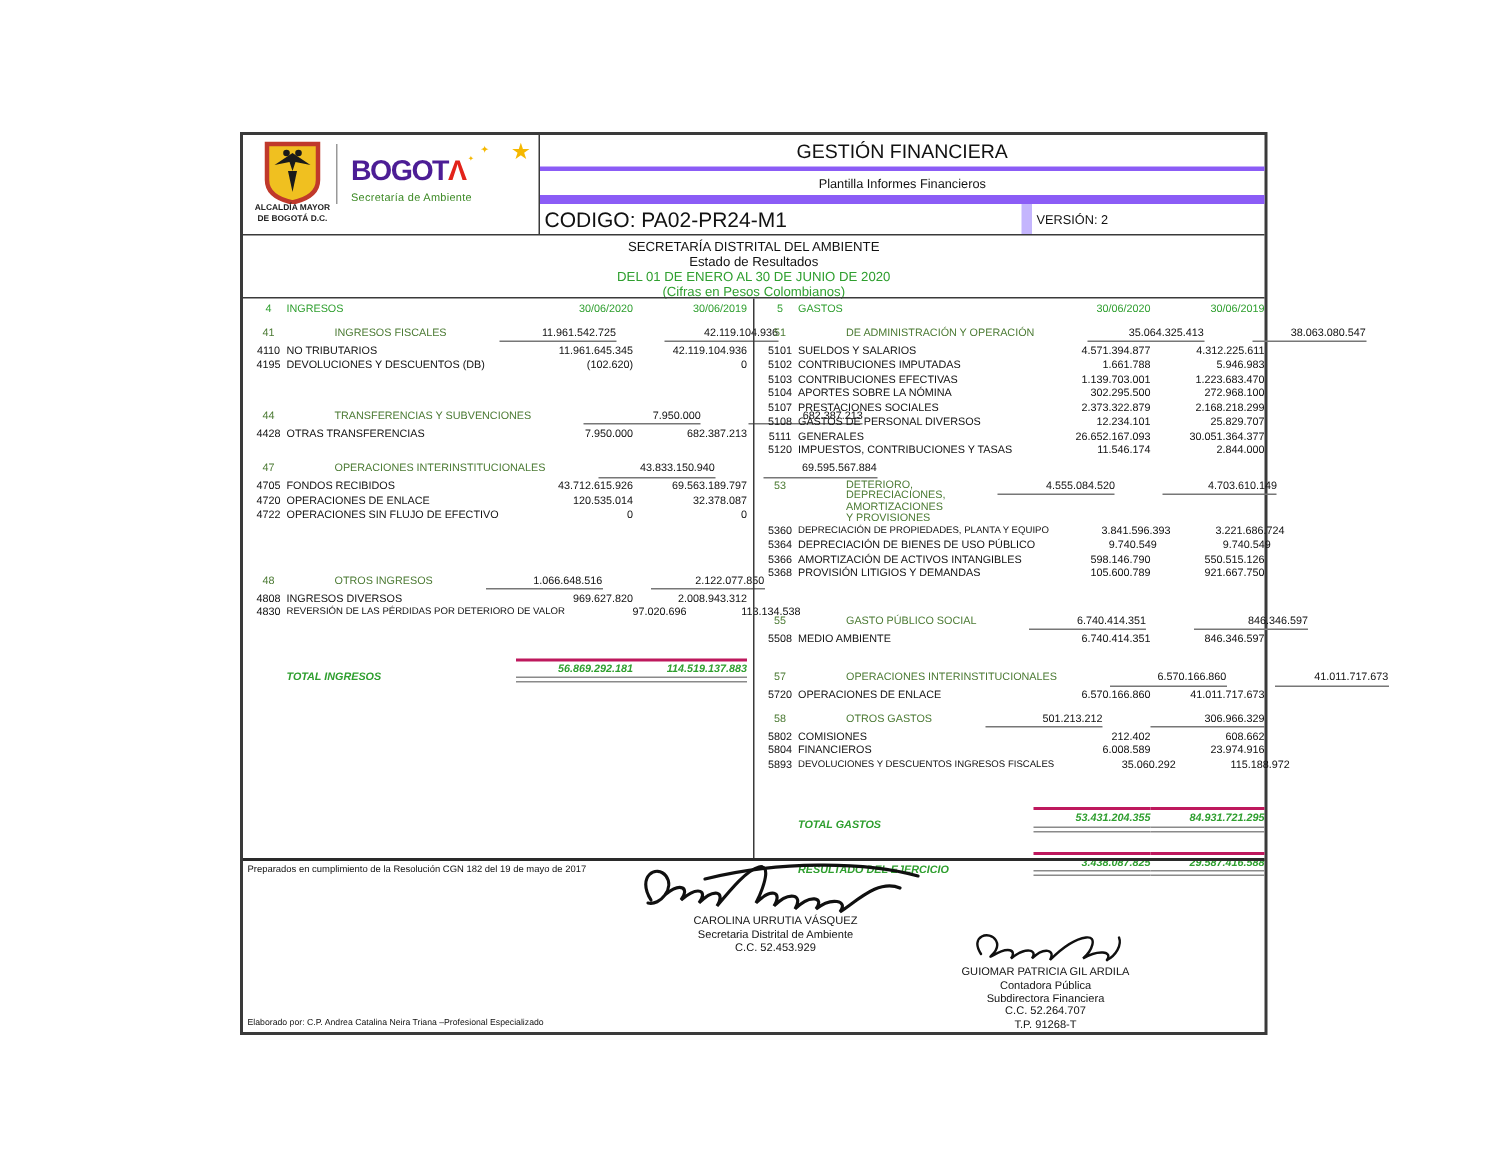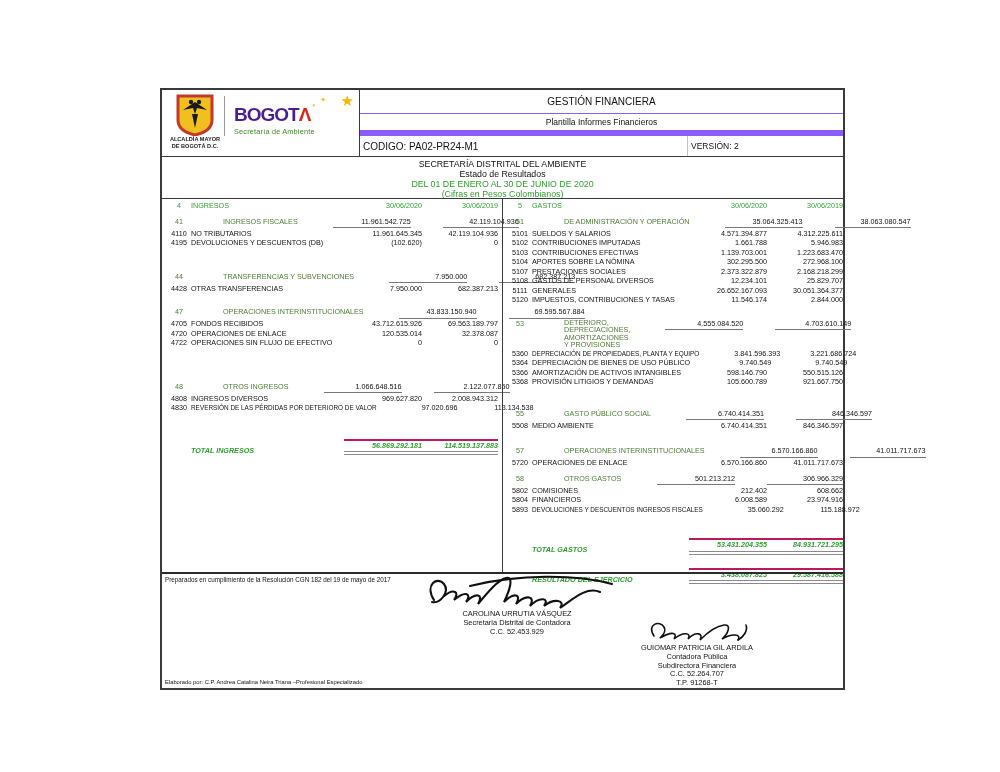--- a/index.html
+++ b/index.html
@@ -13,24 +13,24 @@
   .alcaldia-caption{position:absolute;left:0px;top:46px;width:66px;text-align:center;font-size:5.6px;font-weight:bold;line-height:6.5px;color:#222;}
   .logo-divider{position:absolute;left:62px;top:6px;width:1px;height:40px;background:#999;}
   .bogota-wrap{position:absolute;left:72px;top:14px;width:122px;}
   .bogota-text{font-size:19px;font-weight:bold;color:#4c1d95;letter-spacing:-1px;line-height:20px;}
   .bogota-a{font-size:19px;font-weight:bold;color:#e2231a;letter-spacing:-1px;}
   .star-big{position:absolute;right:2px;top:-12px;color:#f5b800;font-size:15px;}
   .star-sm1{position:absolute;right:30px;top:-8px;color:#f5b800;font-size:7px;}
   .star-sm2{position:absolute;right:40px;top:-2px;color:#f5b800;font-size:5px;}
   .secretaria{font-size:7.3px;color:#3d8a26;margin-top:1px;letter-spacing:0.2px;}
   .hdr-right{flex:1;display:flex;flex-direction:column;}
-  .hdr-r1{height:24px;border-bottom:1px solid #8b5cf6;display:flex;align-items:center;justify-content:center;font-size:10px;box-sizing:border-box;}
+  .hdr-r1{height:24px;border-bottom:3px solid #8b5cf6;display:flex;align-items:center;justify-content:center;font-size:13px;box-sizing:border-box;}
   .hdr-r2{height:23px;border-bottom:6px solid #8b5cf6;display:flex;align-items:center;justify-content:center;font-size:8.5px;box-sizing:border-box;}
   .hdr-r3{height:20px;display:flex;box-sizing:border-box;}
-  .code-cell{flex:1;border-right:1px solid #c4b5fd;display:flex;align-items:center;padding-left:3px;font-size:10px;box-sizing:border-box;}
+  .code-cell{flex:1;border-right:7px solid #c4b5fd;display:flex;align-items:center;padding-left:3px;font-size:14px;box-sizing:border-box;}
   .version-cell{width:155px;display:flex;align-items:center;padding-left:3px;font-size:8.5px;box-sizing:border-box;}
 
   
   .title-block{height:41px;text-align:center;padding-top:2px;box-sizing:border-box;}
   .tline{font-size:8.8px;line-height:10px;color:#111;}
   .tline.green{color:#2f9f2f;}
 
   
   .statement{position:relative;height:374px;border-top:1px solid #3a3a3a;box-sizing:border-box;}
   .half{position:absolute;top:0;height:100%;box-sizing:border-box;padding:2px 4px 0 5px;}
@@ -387,21 +387,21 @@
 
       <div class="sig-block sig-carolina">
         <svg class="sig-svg" width="198" height="36" viewBox="0 0 198 36">
           <g fill="none" stroke="#101010" stroke-width="2.1" stroke-linecap="round">
             <path d="M16 26 C 6 10, 20 2, 26 10 C 32 18, 22 30, 14 28"></path>
             <path d="M26 22 C 36 14, 42 18, 36 26 C 48 16, 54 20, 48 28 C 58 18, 66 20, 60 30 C 70 18, 80 6, 88 4 C 96 2, 92 16, 86 28 C 96 18, 104 20, 98 30 C 108 20, 118 22, 112 32 C 122 22, 132 24, 126 32 C 136 24, 148 26, 142 34 C 154 26, 168 12, 182 18"></path>
             <path d="M52 12 C 100 0, 158 0, 194 10"></path>
           </g>
         </svg>
         <div class="sig-name">CAROLINA URRUTIA VÁSQUEZ</div>
-        <div class="sig-name">Secretaria Distrital de Contadora</div>
+        <div class="sig-name">Secretaria Distrital de Ambiente</div>
         <div class="sig-name">C.C. 52.453.929</div>
       </div>
 
       <div class="sig-block sig-guiomar">
         <svg class="sig-svg" width="110" height="26" viewBox="0 0 110 26">
           <g fill="none" stroke="#101010" stroke-width="1.6" stroke-linecap="round">
             <path d="M12 18 C 4 6, 18 2, 22 9 C 26 16, 14 22, 20 19 C 30 13, 36 15, 32 21 C 42 13, 50 15, 46 21 C 54 13, 62 15, 58 22 C 66 14, 74 8, 82 7 C 90 6, 86 16, 80 21 C 90 15, 100 16, 96 22"></path>
             <path d="M96 22 C 102 19, 106 12, 104 7"></path>
           </g>
         </svg>

